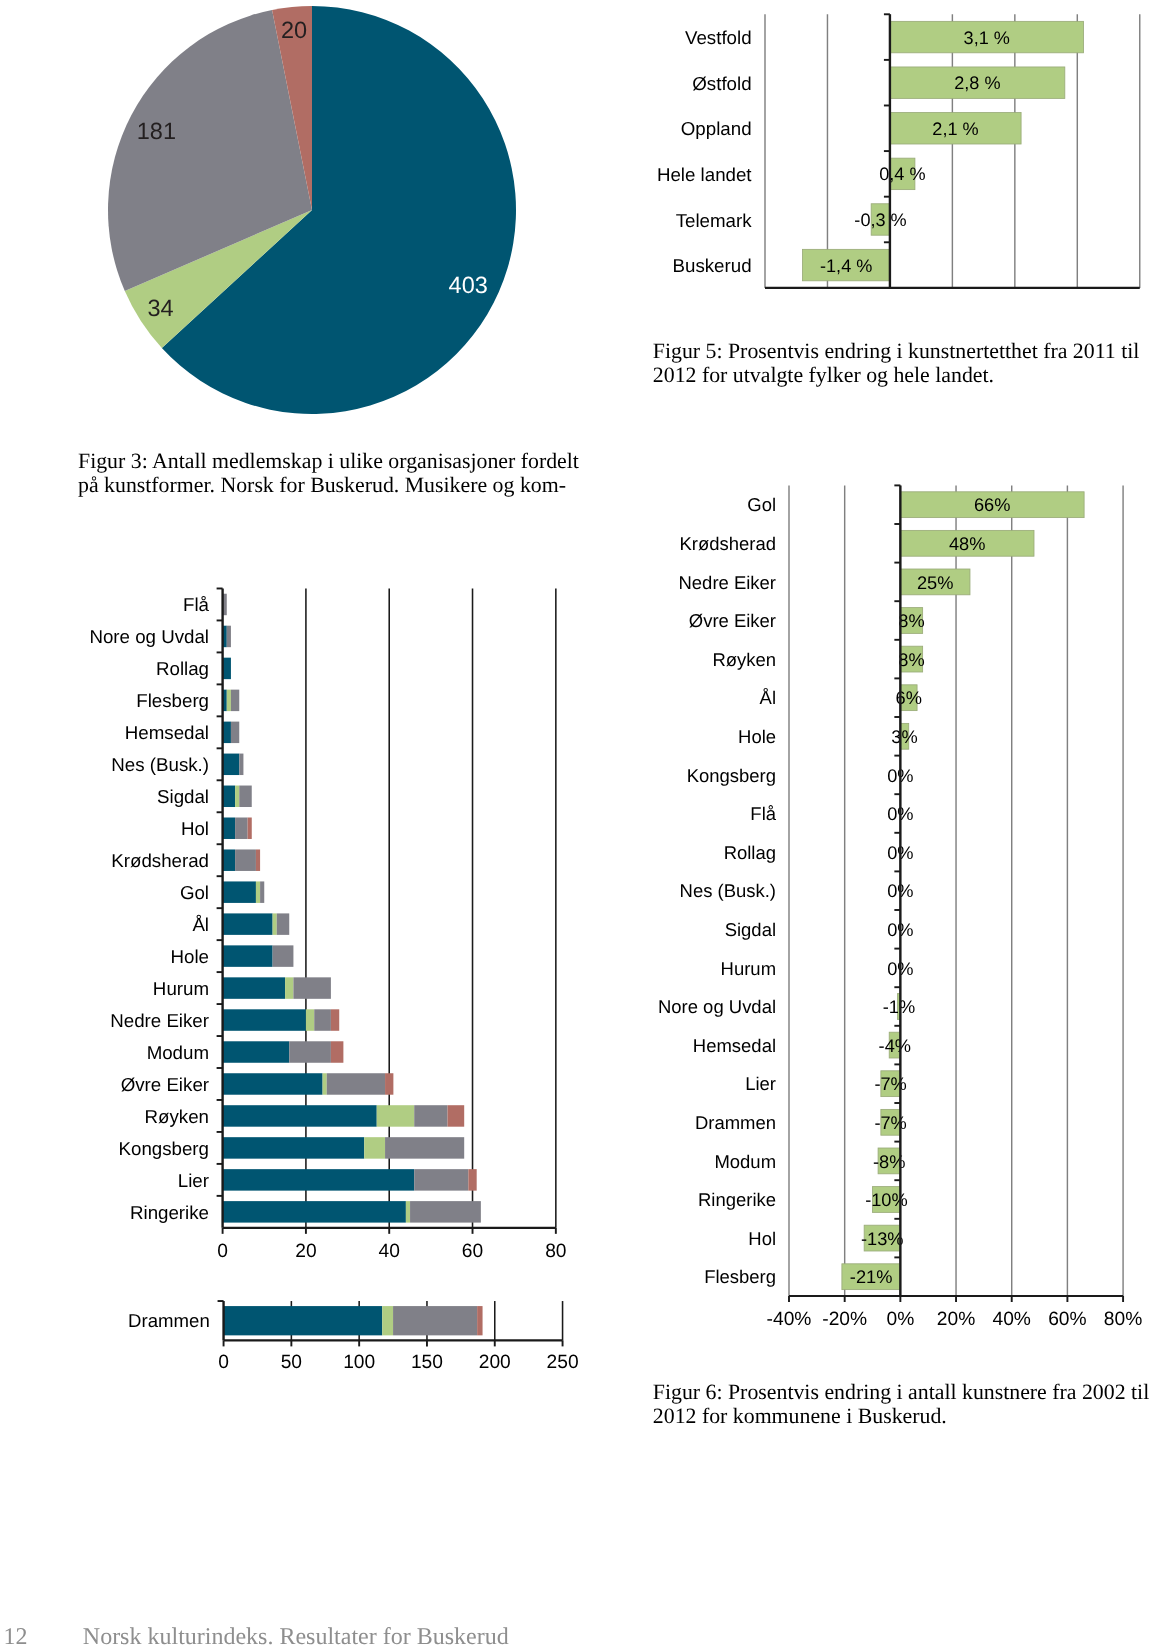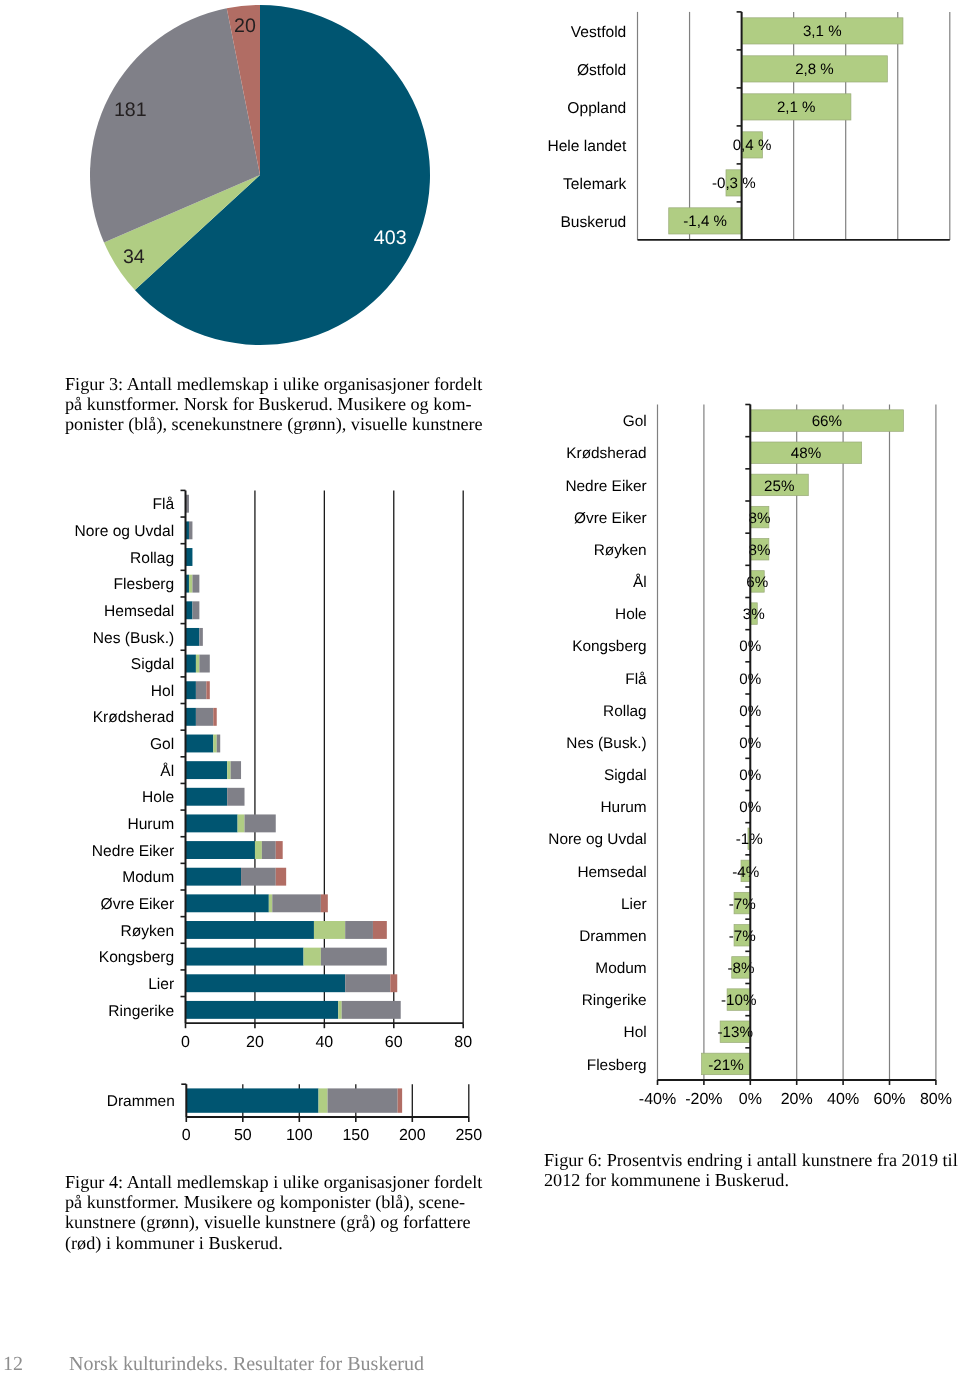--- a/index.html
+++ b/index.html
@@ -67,25 +67,28 @@
           <rect x="138.73" y="207.80" width="72.87" height="26.2" fill="#b0cd83" stroke="#9aab79" stroke-width="0.7"></rect>
           <text x="175.17" y="226.30" font-size="15.1px" text-anchor="middle">-1,4 %</text>
           <text x="96.3" y="226.90" font-size="15.6px" text-anchor="end">Buskerud</text>
           <line x1="206.60" y1="201.90" x2="211.60" y2="201.90" stroke="#1a1a1a" stroke-width="1.6"></line>
           <line x1="211.60" y1="11.9" x2="211.60" y2="239.9" stroke="#1a1a1a" stroke-width="2"></line>
           <line x1="107.5" y1="239.9" x2="419.8" y2="239.9" stroke="#1a1a1a" stroke-width="1.8"></line>
         </g>
       </svg>
   </div>
 
+  <div class="caption" style="left:544px;top:282px;">
+    <div>Figur 5: Prosentvis endring i kunstnertetthet fra 2011 til</div>
+    <div>2012 for utvalgte fylker og hele landet.</div>
+  </div>
 
   <div class="caption" style="left:65px;top:374px;">
     <div>Figur 3: Antall medlemskap i ulike organisasjoner fordelt</div>
     <div>på kunstformer. Norsk for Buskerud. Musikere og kom-</div>
-    <div>ponister (blå), scenekunstnere (grønn), visuelle kunstnere</div>
   </div>
 
   <div class="chartbox" style="left:0px;top:480px;">
     <svg id="svg-fig3" width="500" height="580" viewBox="0 0 500 580">
         <g>
           <line x1="254.93" y1="10.4" x2="254.93" y2="543.2" stroke="#1a1a1a" stroke-width="1.3"></line>
           <line x1="324.35" y1="10.4" x2="324.35" y2="543.2" stroke="#1a1a1a" stroke-width="1.3"></line>
           <line x1="393.77" y1="10.4" x2="393.77" y2="543.2" stroke="#1a1a1a" stroke-width="1.3"></line>
           <line x1="463.20" y1="10.4" x2="463.20" y2="543.2" stroke="#1a1a1a" stroke-width="1.3"></line>
           <rect x="185.50" y="14.77" width="3.47" height="17.9" fill="#808088"></rect>
@@ -224,26 +227,20 @@
           <line x1="355.80" y1="47" x2="355.80" y2="52" stroke="#1a1a1a" stroke-width="1.6"></line>
           <text x="355.80" y="69.8" font-size="16px" text-anchor="middle">150</text>
           <line x1="412.30" y1="47" x2="412.30" y2="52" stroke="#1a1a1a" stroke-width="1.6"></line>
           <text x="412.30" y="69.8" font-size="16px" text-anchor="middle">200</text>
           <line x1="468.80" y1="47" x2="468.80" y2="52" stroke="#1a1a1a" stroke-width="1.6"></line>
           <text x="468.80" y="69.8" font-size="16px" text-anchor="middle">250</text>
         </g>
       </svg>
   </div>
 
-  <div class="caption" style="left:65px;top:1172px;">
-    <div>Figur 4: Antall medlemskap i ulike organisasjoner fordelt</div>
-    <div>på kunstformer. Musikere og komponister (blå), scene-</div>
-    <div>kunstnere (grønn), visuelle kunstnere (grå) og forfattere</div>
-    <div>(rød) i kommuner i Buskerud.</div>
-  </div>
 
   <div class="chartbox" style="left:530px;top:380px;">
     <svg id="svg-fig6" width="430" height="750" viewBox="0 0 430 750">
         <g>
           <line x1="127.50" y1="24.5" x2="127.50" y2="700" stroke="#808080" stroke-width="1.2"></line>
           <line x1="173.90" y1="24.5" x2="173.90" y2="700" stroke="#808080" stroke-width="1.2"></line>
           <line x1="220.30" y1="24.5" x2="220.30" y2="700" stroke="#808080" stroke-width="1.2"></line>
           <line x1="266.70" y1="24.5" x2="266.70" y2="700" stroke="#808080" stroke-width="1.2"></line>
           <line x1="313.10" y1="24.5" x2="313.10" y2="700" stroke="#808080" stroke-width="1.2"></line>
           <line x1="359.50" y1="24.5" x2="359.50" y2="700" stroke="#808080" stroke-width="1.2"></line>
@@ -340,19 +337,19 @@
           <text x="313.10" y="724.2" font-size="16px" text-anchor="middle">40%</text>
           <line x1="359.50" y1="700" x2="359.50" y2="705" stroke="#1a1a1a" stroke-width="1.6"></line>
           <text x="359.50" y="724.2" font-size="16px" text-anchor="middle">60%</text>
           <line x1="405.90" y1="700" x2="405.90" y2="705" stroke="#1a1a1a" stroke-width="1.6"></line>
           <text x="405.90" y="724.2" font-size="16px" text-anchor="middle">80%</text>
         </g>
       </svg>
   </div>
 
   <div class="caption" style="left:544px;top:1150px;">
-    <div>Figur 6: Prosentvis endring i antall kunstnere fra 2019 til</div>
+    <div>Figur 6: Prosentvis endring i antall kunstnere fra 2002 til</div>
     <div>2012 for kommunene i Buskerud.</div>
   </div>
 
   <div class="footer-num" style="left:3px;top:1353px;">12</div>
   <div class="footer-txt" style="left:69px;top:1353px;">Norsk kulturindeks. Resultater for Buskerud</div>
 </div>
 
 </body></html>

